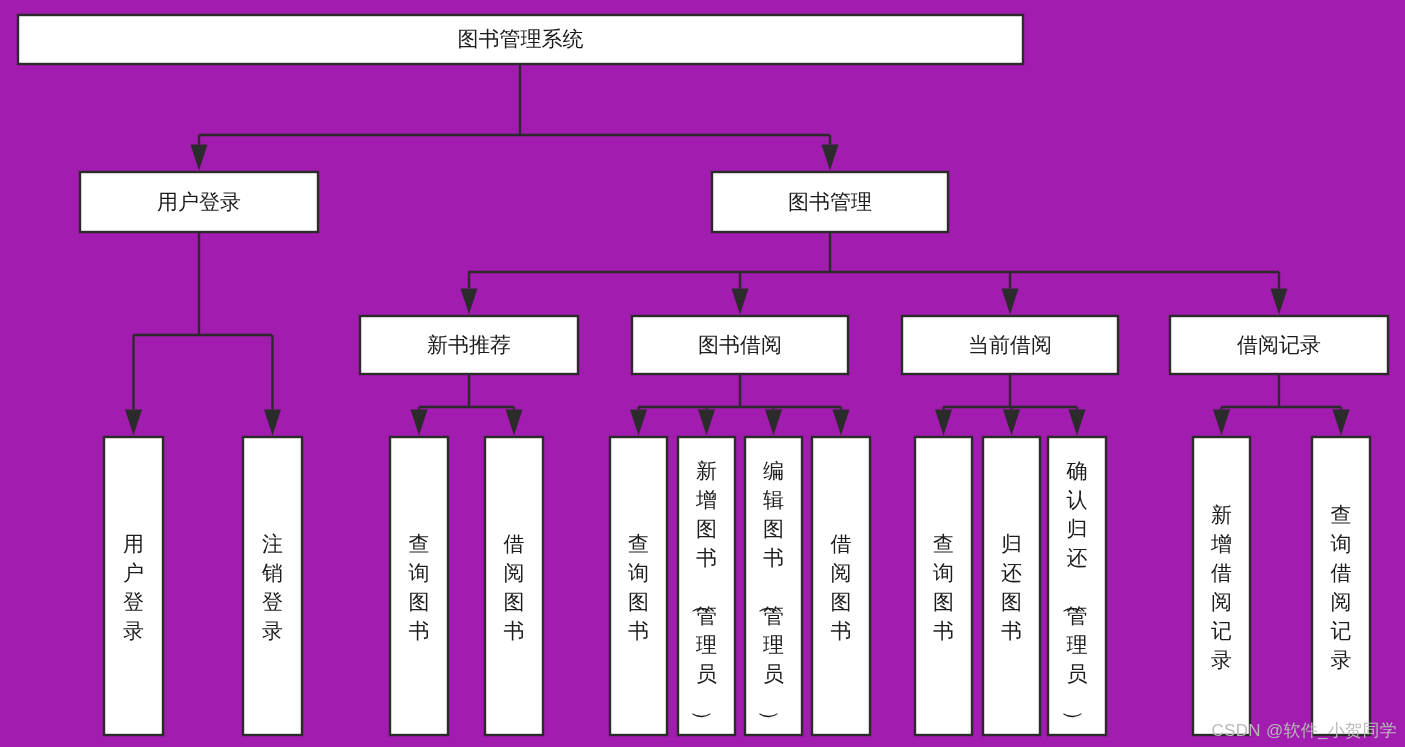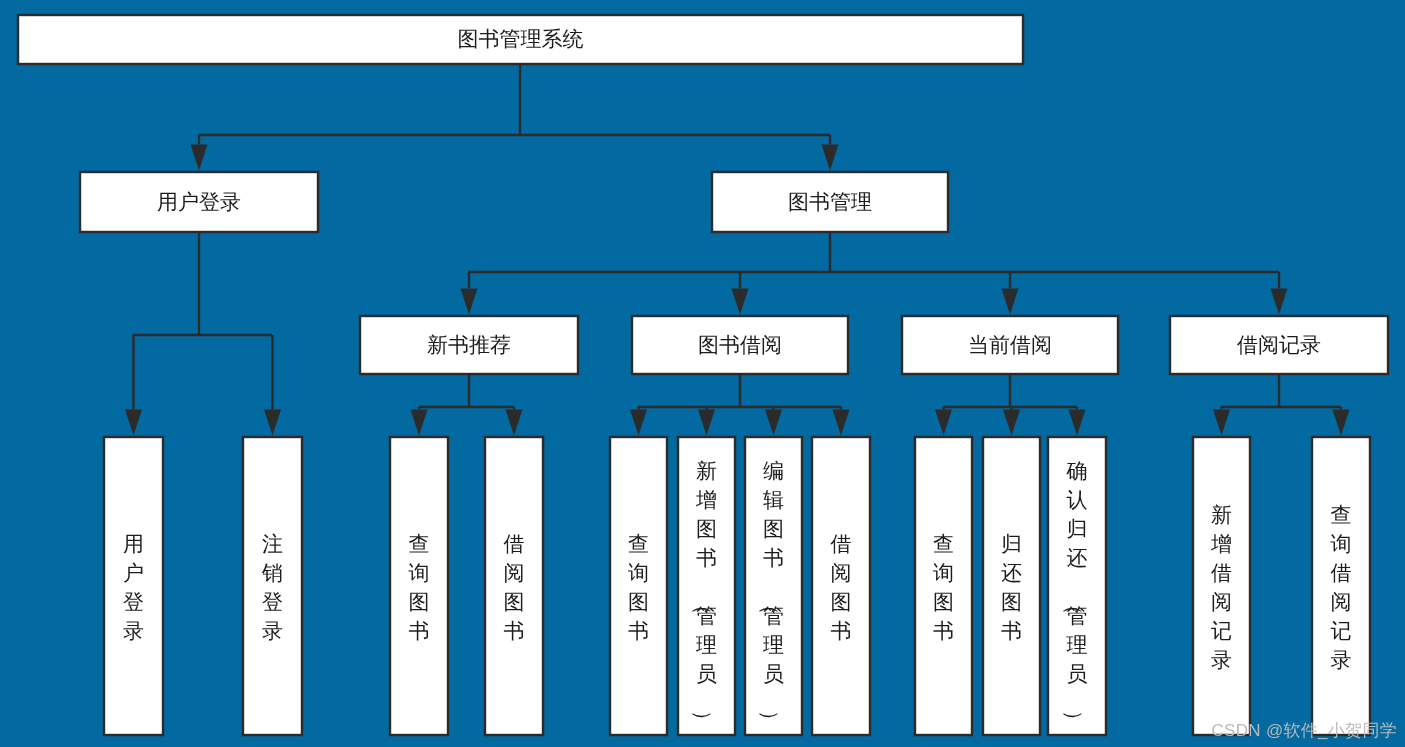--- a/index.html
+++ b/index.html
@@ -11,21 +11,21 @@
     width: 1405px;
     height: 747px;
     font-family: "Liberation Sans", "DejaVu Sans", sans-serif;
     overflow: hidden;
     position: relative;
   }
   #diagram-root {
     position: relative;
     width: 1405px;
     height: 747px;
-    background: #0369a1;
+    background: #a21caf;
   }
   svg#diagram-svg {
     position: absolute;
     left: 0;
     top: 0;
     width: 1405px;
     height: 747px;
   }
   .node-box {
     fill: #ffffff;

